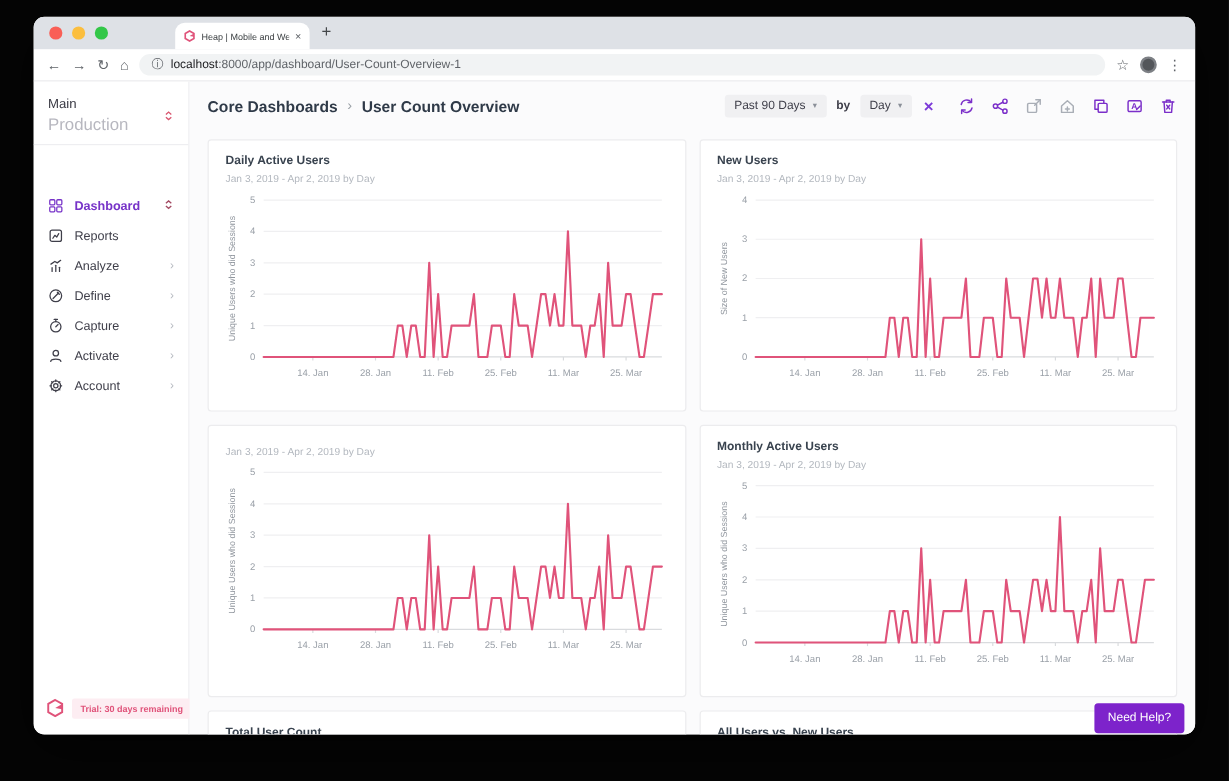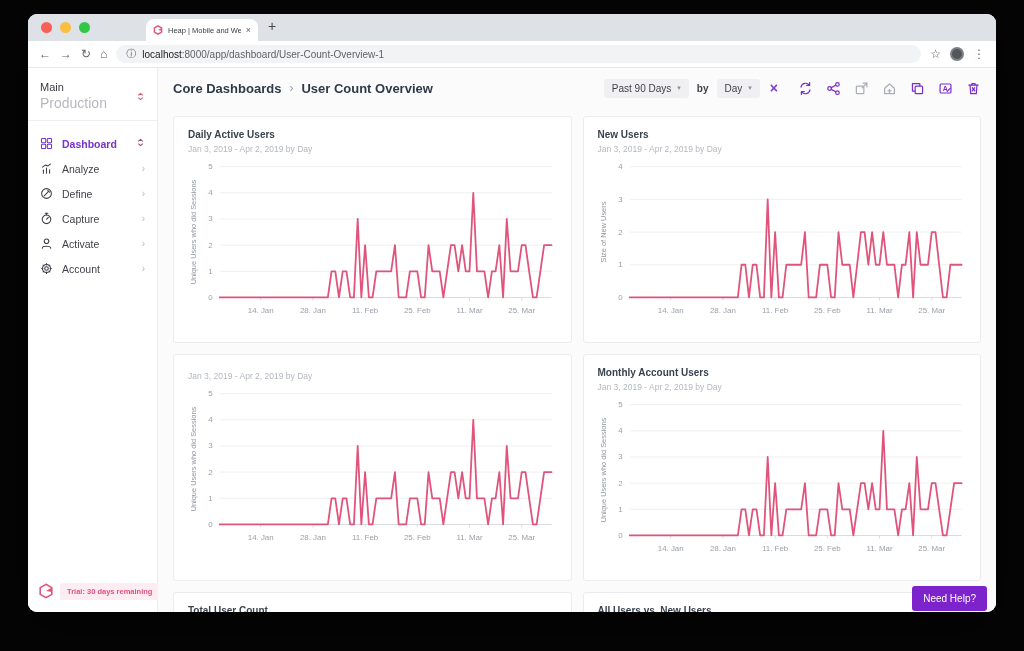--- a/index.html
+++ b/index.html
@@ -25,21 +25,21 @@
 
   
   .app { display:flex; height:544px; }
   .sidebar { width:130px; background:#fff; border-right:1px solid #ececee; position:relative; flex-shrink:0; }
   .env { padding:13px 12px 9px; border-bottom:1px solid #eeeef1; display:flex; align-items:center; }
   .env-meta { flex:1; }
   .env-name { font-size:11px; font-weight:400; color:#3a3a44; }
   .env-sub { font-size:14px; color:#b7b7bf; margin-top:2px; }
   .nav { padding:10px 0; }
   .nav-item { display:flex; align-items:center; gap:9px; padding:6px 12px; font-size:10.5px; color:#3f3f4a; cursor:pointer; }
-  .nav-item.active { color:#7733c8; font-weight:700; }
+  .nav-item.active { color:#7733c8; font-weight:700;margin-top:28px; }
   .nav-icon { width:13px; height:13px; display:inline-flex; }
   .nav-icon svg { width:13px; height:13px; }
   .trail { margin-left:auto; color:#b6b9c0; font-size:10px; line-height:1; }
   .trail svg { width:9px; height:9px; }
   .trial { position:absolute; bottom:9px; left:10px; display:flex; align-items:flex-start; gap:6px; }
   .trial svg { width:16px; height:16px; }
   .trial-pill { background:#fdedf2; color:#e0537a; font-size:7.5px; font-weight:700; padding:4px 7px; border-radius:2px; white-space:nowrap; }
 
   .main { flex:1; background:#fbfbfc; position:relative; overflow:hidden; }
   .page-header { height:40px; display:flex; align-items:center; padding:0 15px; }
@@ -124,20 +124,29 @@
                 <rect x="9" y="1.8" width="5.2" height="5.2" rx="1"></rect>
                 <rect x="1.8" y="9" width="5.2" height="5.2" rx="1"></rect>
                 <rect x="9" y="9" width="5.2" height="5.2" rx="1"></rect>
               </svg>
             </span>
             <span>Dashboard</span>
             <span class="trail" style="color: rgb(163, 74, 98);"><svg viewBox="0 0 16 16" fill="none" stroke="currentColor" stroke-width="2">
                 <polyline points="4,6 8,2.5 12,6"></polyline>
                 <polyline points="4,10 8,13.5 12,10"></polyline>
               </svg></span>
+          </div>
+          <div class="nav-item">
+            <span class="nav-icon">
+              <svg width="13" height="13" viewBox="0 0 16 16" fill="none" stroke="currentColor" stroke-width="1.3" stroke-linecap="round" stroke-linejoin="round">
+                <rect x="2.2" y="2.2" width="11.6" height="11.6" rx="2"></rect>
+                <polyline points="5,10.5 7,7.5 9,9.2 11,5.8"></polyline>
+              </svg>
+            </span>
+            <span>Reports</span>
           </div>
           <div class="nav-item">
             <span class="nav-icon">
               <svg width="13" height="13" viewBox="0 0 16 16" fill="none" stroke="currentColor" stroke-width="1.3" stroke-linecap="round" stroke-linejoin="round">
                 <line x1="4.2" y1="13.8" x2="4.2" y2="10"></line>
                 <line x1="8" y1="13.8" x2="8" y2="7.5"></line>
                 <line x1="11.8" y1="13.8" x2="11.8" y2="9.5"></line>
                 <polyline points="3,6.3 7,3.6 9.5,5 13,2.4"></polyline>
               </svg>
             </span>
@@ -354,21 +363,21 @@
                 <line x1="284.19101123595505" x2="284.19101123595505" y1="140" y2="143" stroke="#d9dbde"></line>
                 <text x="284.19101123595505" y="156" text-anchor="middle" font-size="8" fill="#9aa0a8">11. Mar</text>
                 <line x1="336.8876404494382" x2="336.8876404494382" y1="140" y2="143" stroke="#d9dbde"></line>
                 <text x="336.8876404494382" y="156" text-anchor="middle" font-size="8" fill="#9aa0a8">25. Mar</text>
                 <text x="8" y="74" font-size="7.5" fill="#8f959d" text-anchor="middle" transform="rotate(-90 8 74)">Unique Users who did Sessions</text>
                 <polyline points="32.0,140.0 35.8,140.0 39.5,140.0 43.3,140.0 47.1,140.0 50.8,140.0 54.6,140.0 58.3,140.0 62.1,140.0 65.9,140.0 69.6,140.0 73.4,140.0 77.2,140.0 80.9,140.0 84.7,140.0 88.5,140.0 92.2,140.0 96.0,140.0 99.8,140.0 103.5,140.0 107.3,140.0 111.0,140.0 114.8,140.0 118.6,140.0 122.3,140.0 126.1,140.0 129.9,140.0 133.6,140.0 137.4,140.0 141.2,140.0 144.9,113.6 148.7,113.6 152.4,140.0 156.2,113.6 160.0,113.6 163.7,140.0 167.5,140.0 171.3,60.8 175.0,140.0 178.8,87.2 182.6,140.0 186.3,140.0 190.1,113.6 193.9,113.6 197.6,113.6 201.4,113.6 205.1,113.6 208.9,87.2 212.7,140.0 216.4,140.0 220.2,140.0 224.0,113.6 227.7,113.6 231.5,113.6 235.3,140.0 239.0,140.0 242.8,87.2 246.6,113.6 250.3,113.6 254.1,113.6 257.8,140.0 261.6,113.6 265.4,87.2 269.1,87.2 272.9,113.6 276.7,87.2 280.4,113.6 284.2,113.6 288.0,34.4 291.7,113.6 295.5,113.6 299.2,113.6 303.0,140.0 306.8,113.6 310.5,113.6 314.3,87.2 318.1,140.0 321.8,60.8 325.6,113.6 329.4,113.6 333.1,113.6 336.9,87.2 340.7,87.2 344.4,113.6 348.2,140.0 351.9,140.0 355.7,113.6 359.5,87.2 363.2,87.2 367.0,87.2" fill="none" stroke="#E0537A" stroke-width="1.8" stroke-linejoin="round" stroke-linecap="round"></polyline>
               </svg>
             </div>
         </div>
         <div class="card">
-          <div class="card-title">Monthly Account Users</div>
+          <div class="card-title">Monthly Active Users</div>
           <div class="card-subtitle">Jan 3, 2019 - Apr 2, 2019 by Day</div>
           <div class="chart">
               <svg viewBox="0 0 372 164" width="100%" height="164">
                 <line x1="32" x2="367" y1="140" y2="140" stroke="#d9dbde" stroke-width="1"></line>
                 <text x="25" y="142.5" text-anchor="end" font-size="8" fill="#9aa0a8">0</text>
                 <line x1="32" x2="367" y1="113.60000000000001" y2="113.60000000000001" stroke="#efeff1" stroke-width="1"></line>
                 <text x="25" y="116.10000000000001" text-anchor="end" font-size="8" fill="#9aa0a8">1</text>
                 <line x1="32" x2="367" y1="87.2" y2="87.2" stroke="#efeff1" stroke-width="1"></line>
                 <text x="25" y="89.7" text-anchor="end" font-size="8" fill="#9aa0a8">2</text>
                 <line x1="32" x2="367" y1="60.800000000000004" y2="60.800000000000004" stroke="#efeff1" stroke-width="1"></line>

